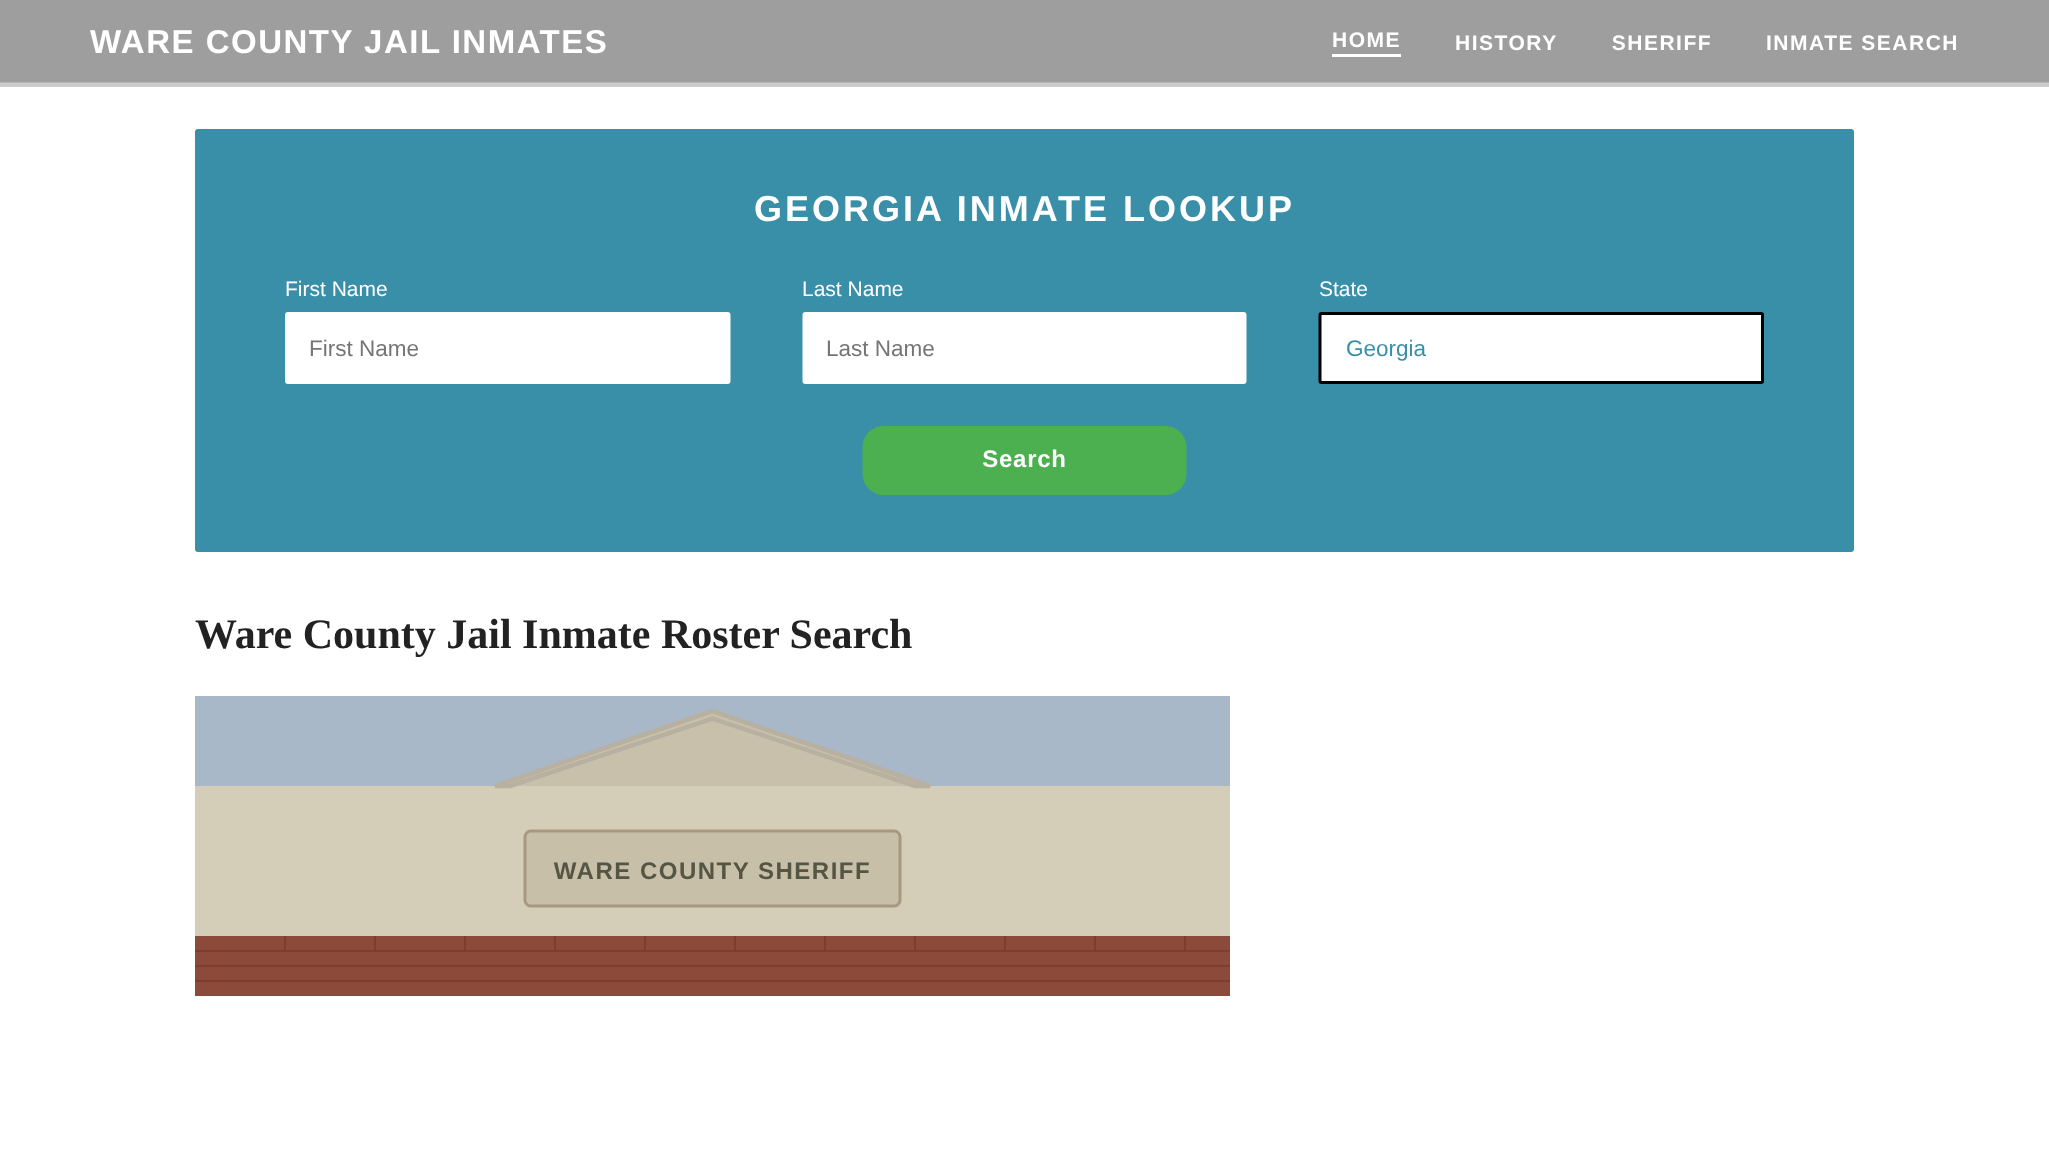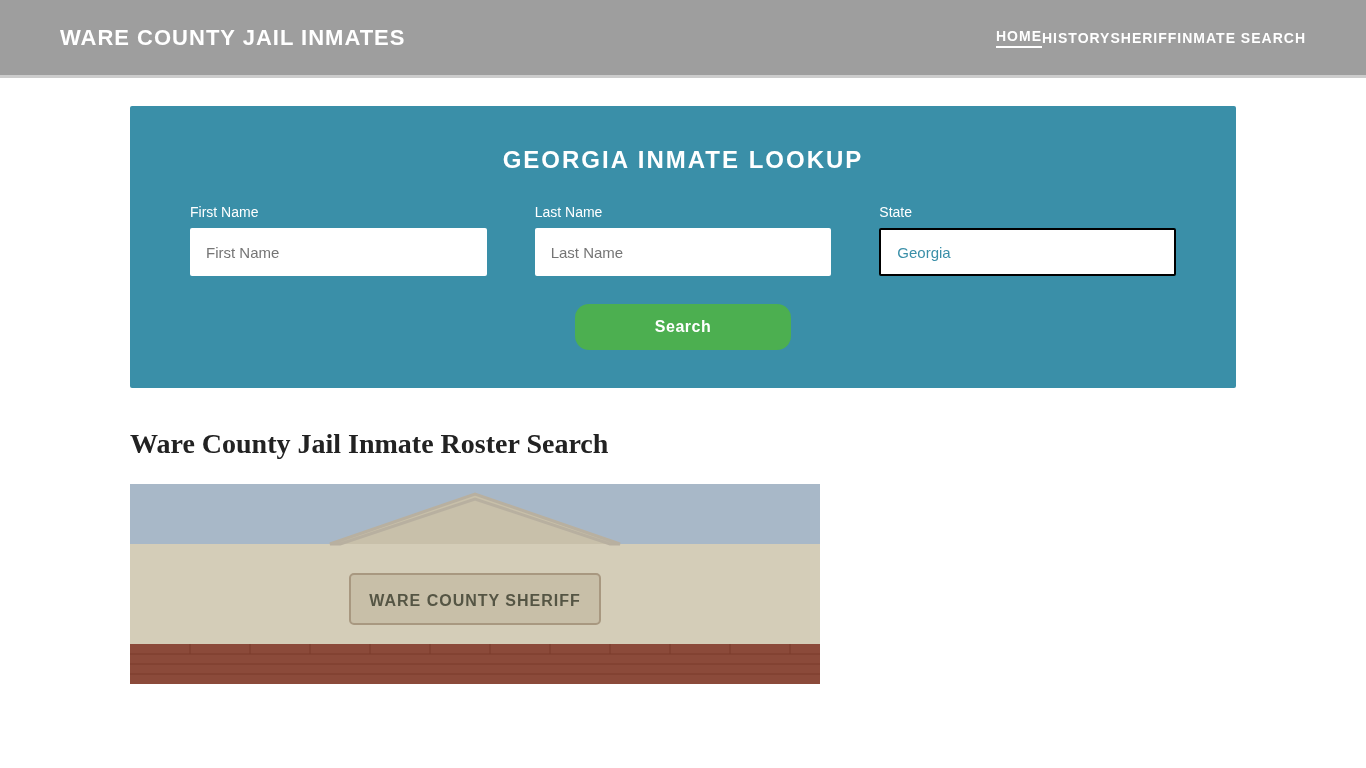--- a/index.html
+++ b/index.html
@@ -12,38 +12,39 @@
       font-family: Arial, sans-serif;
       background: #ffffff;
       width: 1366px;
       min-height: 768px;
       overflow-x: hidden;
     }
 
     
     .header {
       background: #9e9e9e;
-      height: 78px;
+      height: 58px;
       display: flex;
       align-items: center;
       justify-content: space-between;
       padding: 0 60px;
       border-bottom: 3px solid #cccccc;
     }
 
     .header-title {
       color: #ffffff;
       font-size: 22px;
       font-weight: 900;
       letter-spacing: 1px;
       text-transform: uppercase;
     }
 
     .nav {
       display: flex;
+      gap: 36px;
       align-items: center;
     }
 
     .nav-item {
       color: #ffffff;
       font-size: 14px;
       font-weight: 700;
       letter-spacing: 1px;
       text-transform: uppercase;
       text-decoration: none;

